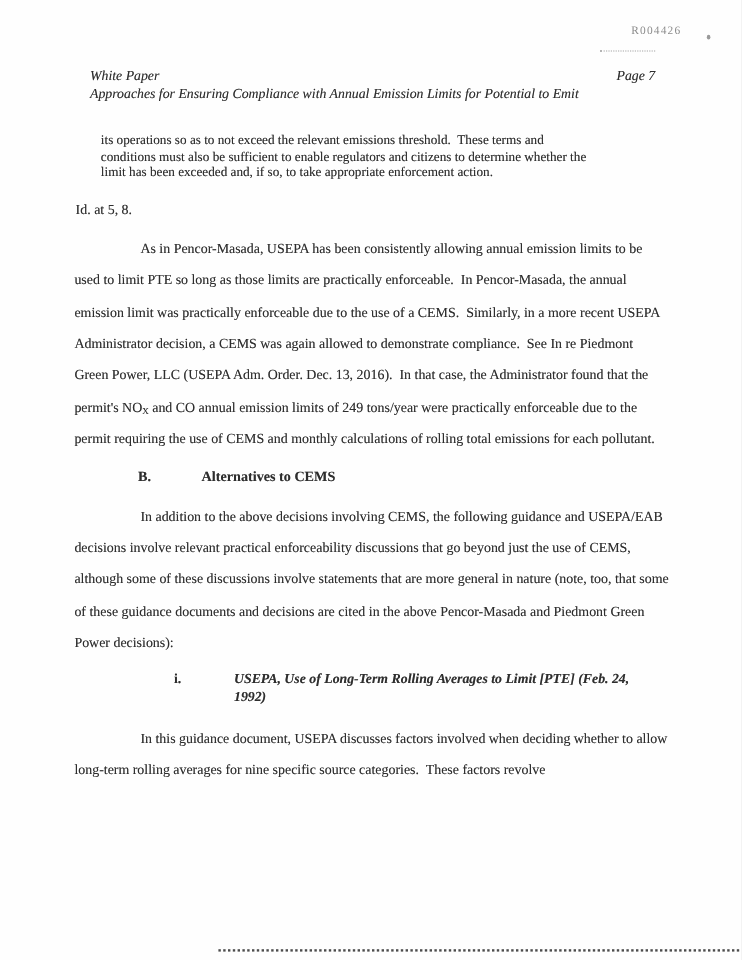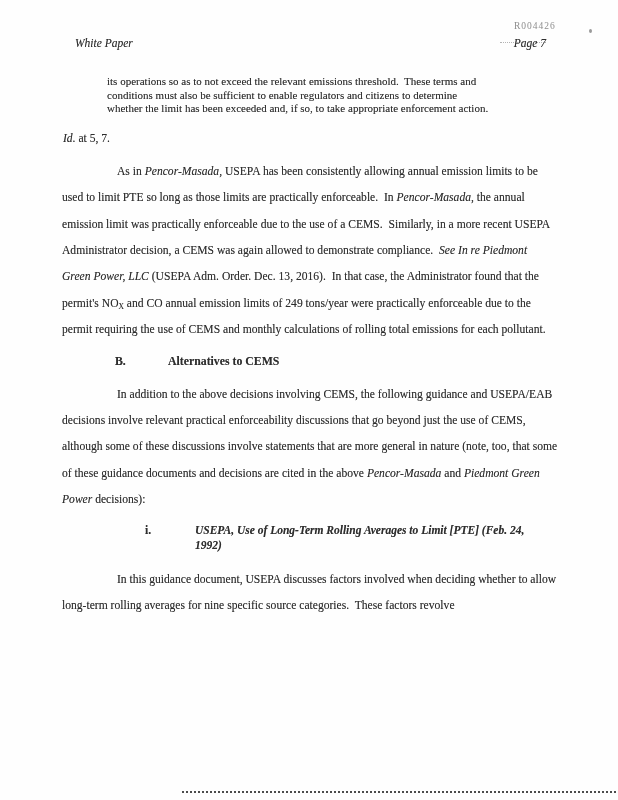--- a/index.html
+++ b/index.html
@@ -9,67 +9,67 @@
     height: 800px;
     background: #fefefe;
     overflow: hidden;
     font-family: "Liberation Serif", "DejaVu Serif", serif;
     color: #2e2e2e;
     text-shadow: 0 0 0.5px rgba(40,40,40,0.45); 
   }
 
   
   .bates {
-    position: absolute; top: 21px; left: 514px;
+    position: absolute; top: 21px; left: 526px;
     font-size: 9.5px; letter-spacing: 1px;
     color: #8d8d8d; text-shadow: none;
   }
   .bates-noise {
     position: absolute; top: 42px; left: 500px; width: 46px; height: 0;
     border-top: 1px dotted rgba(90,90,90,0.45);
   }
   .corner-speck {
     position: absolute; top: 29px; left: 589px;
     width: 3px; height: 4px; background: #9a9a9a; border-radius: 50%;
   }
   .bottom-artifact {
     position: absolute; top: 791px; left: 182px; right: 2px; height: 0;
     border-bottom: 2px dotted #4c4c4c;
   }
 
   
-  .header { margin: 36px 72px 0 75px; }
+  .header { margin: 57px 72px 0 75px; }
   .header-row { display: flex; justify-content: space-between; }
   .it { font-style: italic; }
   .header, .subtitle { font-size: 11.5px; line-height: 14px; }
   .subtitle { margin-top: 1px; }
 
   
   .quote {
-    margin: 25px 126px 0 107px;
+    margin: 25px 126px 0 84px;
     font-size: 11px; line-height: 13.6px;
     white-space: pre-wrap;
   }
 
   
   .citation {
     margin: 16px 70px 0 63px;
     font-size: 11.6px; line-height: 14px;
   }
 
   
   .body-para {
     margin: 13px 60px 0 62px;
     font-size: 11.6px; line-height: 26.4px;
     text-indent: 55px;
     white-space: pre-wrap;
   }
   p { margin-bottom: 0; }
 
-  .st-i { font-style: italic; }
+  .st-i { }
   sub { font-size: 0.65em; vertical-align: -0.25em; line-height: 0; }
 
   
   .section-heading {
     margin: 9px 70px 0 115px;
     font-size: 11.8px; font-weight: bold; line-height: 16px;
   }
   .sh-num { display: inline-block; width: 53px; }
   .sh-title { }
 
@@ -89,25 +89,26 @@
 
   <div class="bates">R004426</div>
   <div class="bates-noise"></div>
   <div class="corner-speck"></div>
 
   <div class="header">
     <div class="header-row">
       <span class="it">White Paper</span>
       <span class="it">Page 7</span>
     </div>
+    <div class="it subtitle">Approaches for Ensuring Compliance with Annual Emission Limits for Potential to Emit</div>
   </div>
 
   <div class="quote">its operations so as to not exceed the relevant emissions threshold.  These terms and conditions must also be sufficient to enable regulators and citizens to determine whether the limit has been exceeded and, if so, to take appropriate enforcement action.</div>
 
-  <p class="citation"><span class="st-i">Id.</span><span> at 5, 7.</span></p>
+  <p class="citation"><span class="st-i">Id.</span><span> at 5, 8.</span></p>
 
   <p class="body-para"><span>As in </span><span class="st-i">Pencor-Masada</span><span>, USEPA has been consistently allowing annual emission limits to be used to limit PTE so long as those limits are practically enforceable.  In </span><span class="st-i">Pencor-Masada</span><span>, the annual emission limit was practically enforceable due to the use of a CEMS.  Similarly, in a more recent USEPA Administrator decision, a CEMS was again allowed to demonstrate compliance.  </span><span class="st-i">See In re Piedmont Green Power, LLC</span><span> (USEPA Adm. Order. Dec. 13, 2016).  In that case, the Administrator found that the permit's NO</span><sub>X</sub><span> and CO annual emission limits of 249 tons/year were practically enforceable due to the permit requiring the use of CEMS and monthly calculations of rolling total emissions for each pollutant.</span></p>
 
   <div class="section-heading">
     <span class="sh-num">B.</span><span class="sh-title">Alternatives to CEMS</span>
   </div>
 
   <p class="body-para"><span>In addition to the above decisions involving CEMS, the following guidance and USEPA/EAB decisions involve relevant practical enforceability discussions that go beyond just the use of CEMS, although some of these discussions involve statements that are more general in nature (note, too, that some of these guidance documents and decisions are cited in the above </span><span class="st-i">Pencor-Masada</span><span> and </span><span class="st-i">Piedmont Green Power</span><span> decisions):</span></p>
 
   <div class="subitem">

